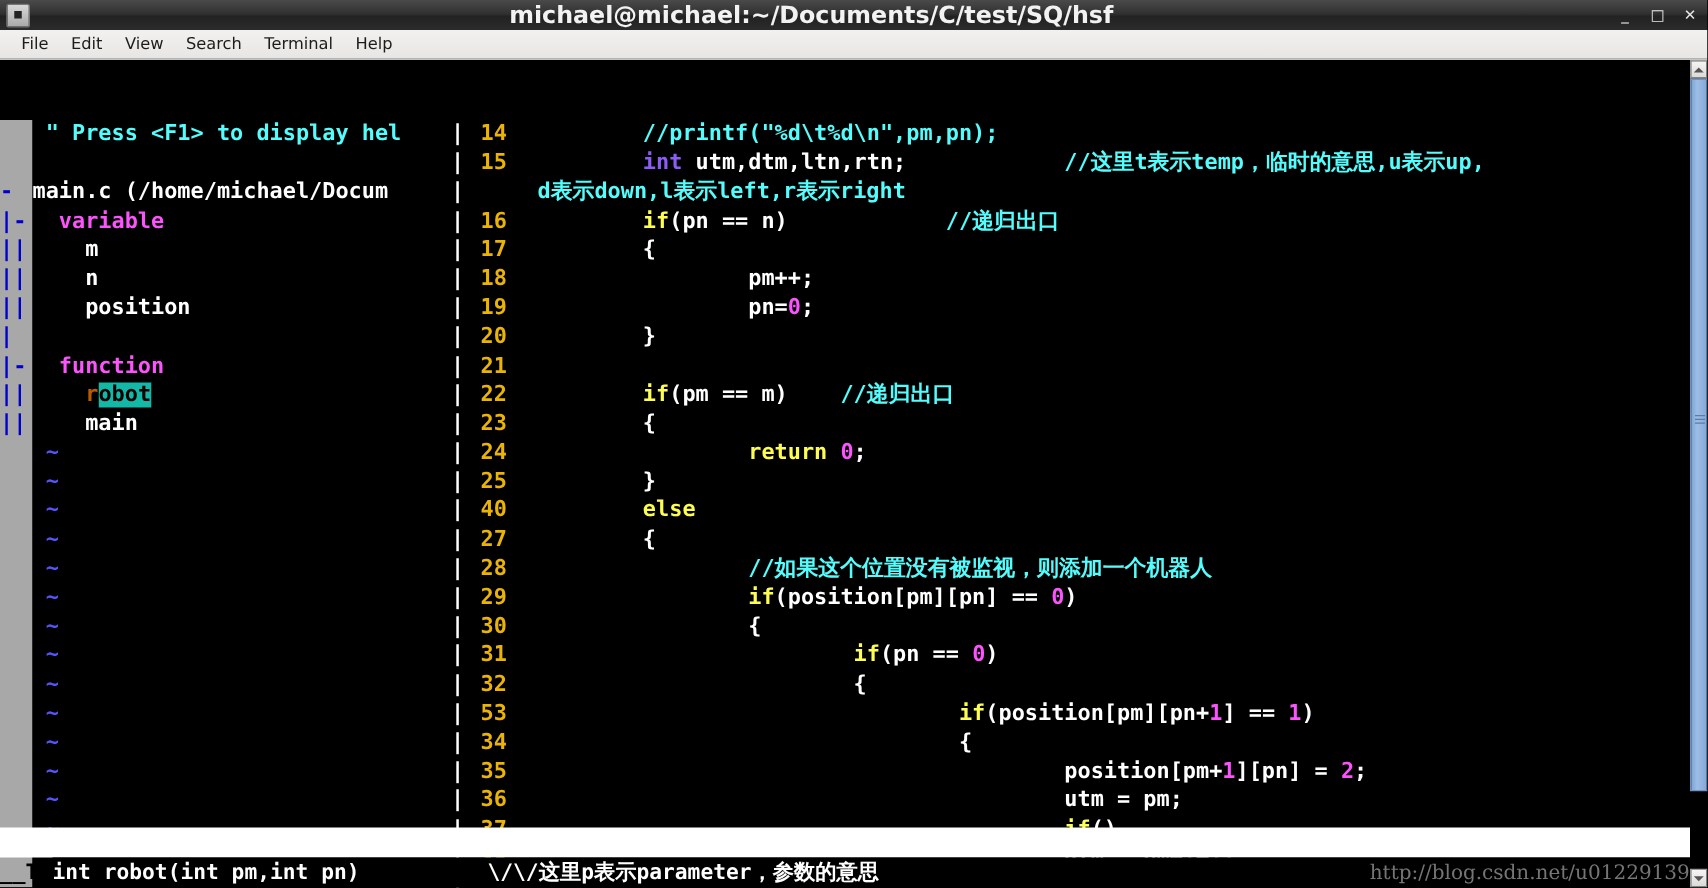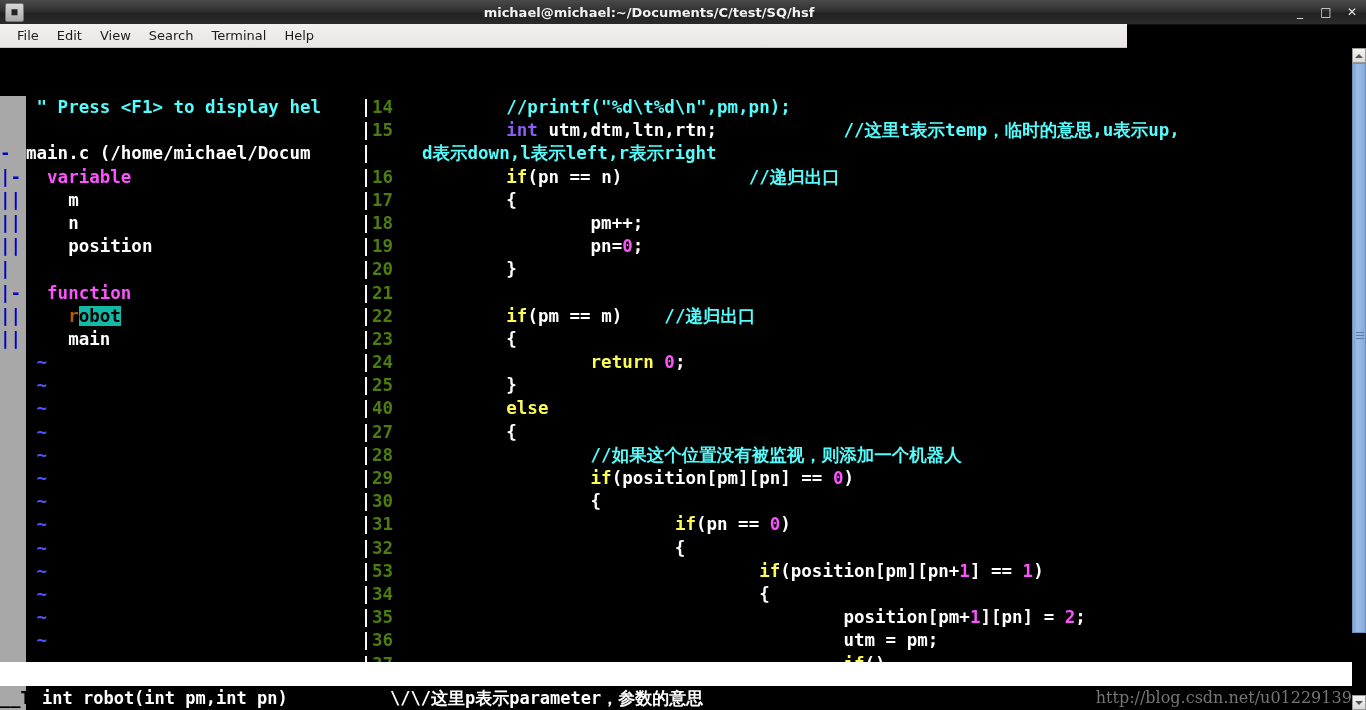--- a/index.html
+++ b/index.html
@@ -22,34 +22,34 @@
     width:17px;height:17px;margin-left:5px;
     background:linear-gradient(to bottom,#d8d8d8,#a9a9a9);
     border:1px solid #777;border-radius:2px;
     display:flex;align-items:center;justify-content:center;
     font-size:10px;color:#222;font-family:"DejaVu Sans Mono",monospace;
     line-height:1;
   }
   .title-text{
     flex:1;text-align:center;color:#f2f2f2;
     font-family:"DejaVu Sans","Liberation Sans",sans-serif;
-    font-size:13px;font-weight:bold;
+    font-size:19px;font-weight:bold;
     letter-spacing:0px;
     margin-left:-20px;
   }
   .title-btns{display:flex;align-items:center;margin-right:8px;gap:14px;}
   .title-btns span{
     color:#e6e6e6;font-size:12px;
     font-family:"DejaVu Sans","Liberation Sans",sans-serif;
     line-height:1;display:inline-block;width:12px;text-align:center;
   }
 
   
   .menubar{
-    position:absolute;left:0;top:24px;width:1127px;height:24px;
+    position:absolute;left:0;top:24px;width:1366px;height:24px;
     background:linear-gradient(to bottom,#f2f1f0,#e7e6e4);
     border-bottom:1px solid #c6c4c2;
     display:flex;align-items:center;padding-left:8px;box-sizing:border-box;
   }
   .menubar .mi{
     color:#1c1c1c;font-size:13px;padding:2px 9px;
     font-family:"DejaVu Sans","Liberation Sans",sans-serif;
     cursor:default;
   }
 
@@ -95,22 +95,22 @@
   .sep-row{
     height:23.2px;line-height:23.2px;color:#ffffff;
     font-family:"DejaVu Sans Mono","Liberation Mono",monospace;
     font-size:17.5px;font-weight:bold;white-space:pre;text-align:center;
   }
   .pane-right{
     position:absolute;left:372px;top:48px;width:980px;height:614px;
     background:#000;overflow:hidden;
   }
   .lnum{
-    display:inline-block;width:46px;text-align:left;color:#4d7c0f;
-    margin-right:4px;
+    display:inline-block;width:46px;text-align:center;color:#eab308;
+    margin-right:12px;
   }
 
   
   .statusline{
     position:absolute;left:0;width:1352px;height:24px;line-height:24px;
     background:#ffffff;color:#000000;white-space:pre;
     font-family:"DejaVu Sans Mono","Liberation Mono",monospace;
     font-size:17px;font-weight:bold;
   }
   .st-left{position:absolute;left:0;}

